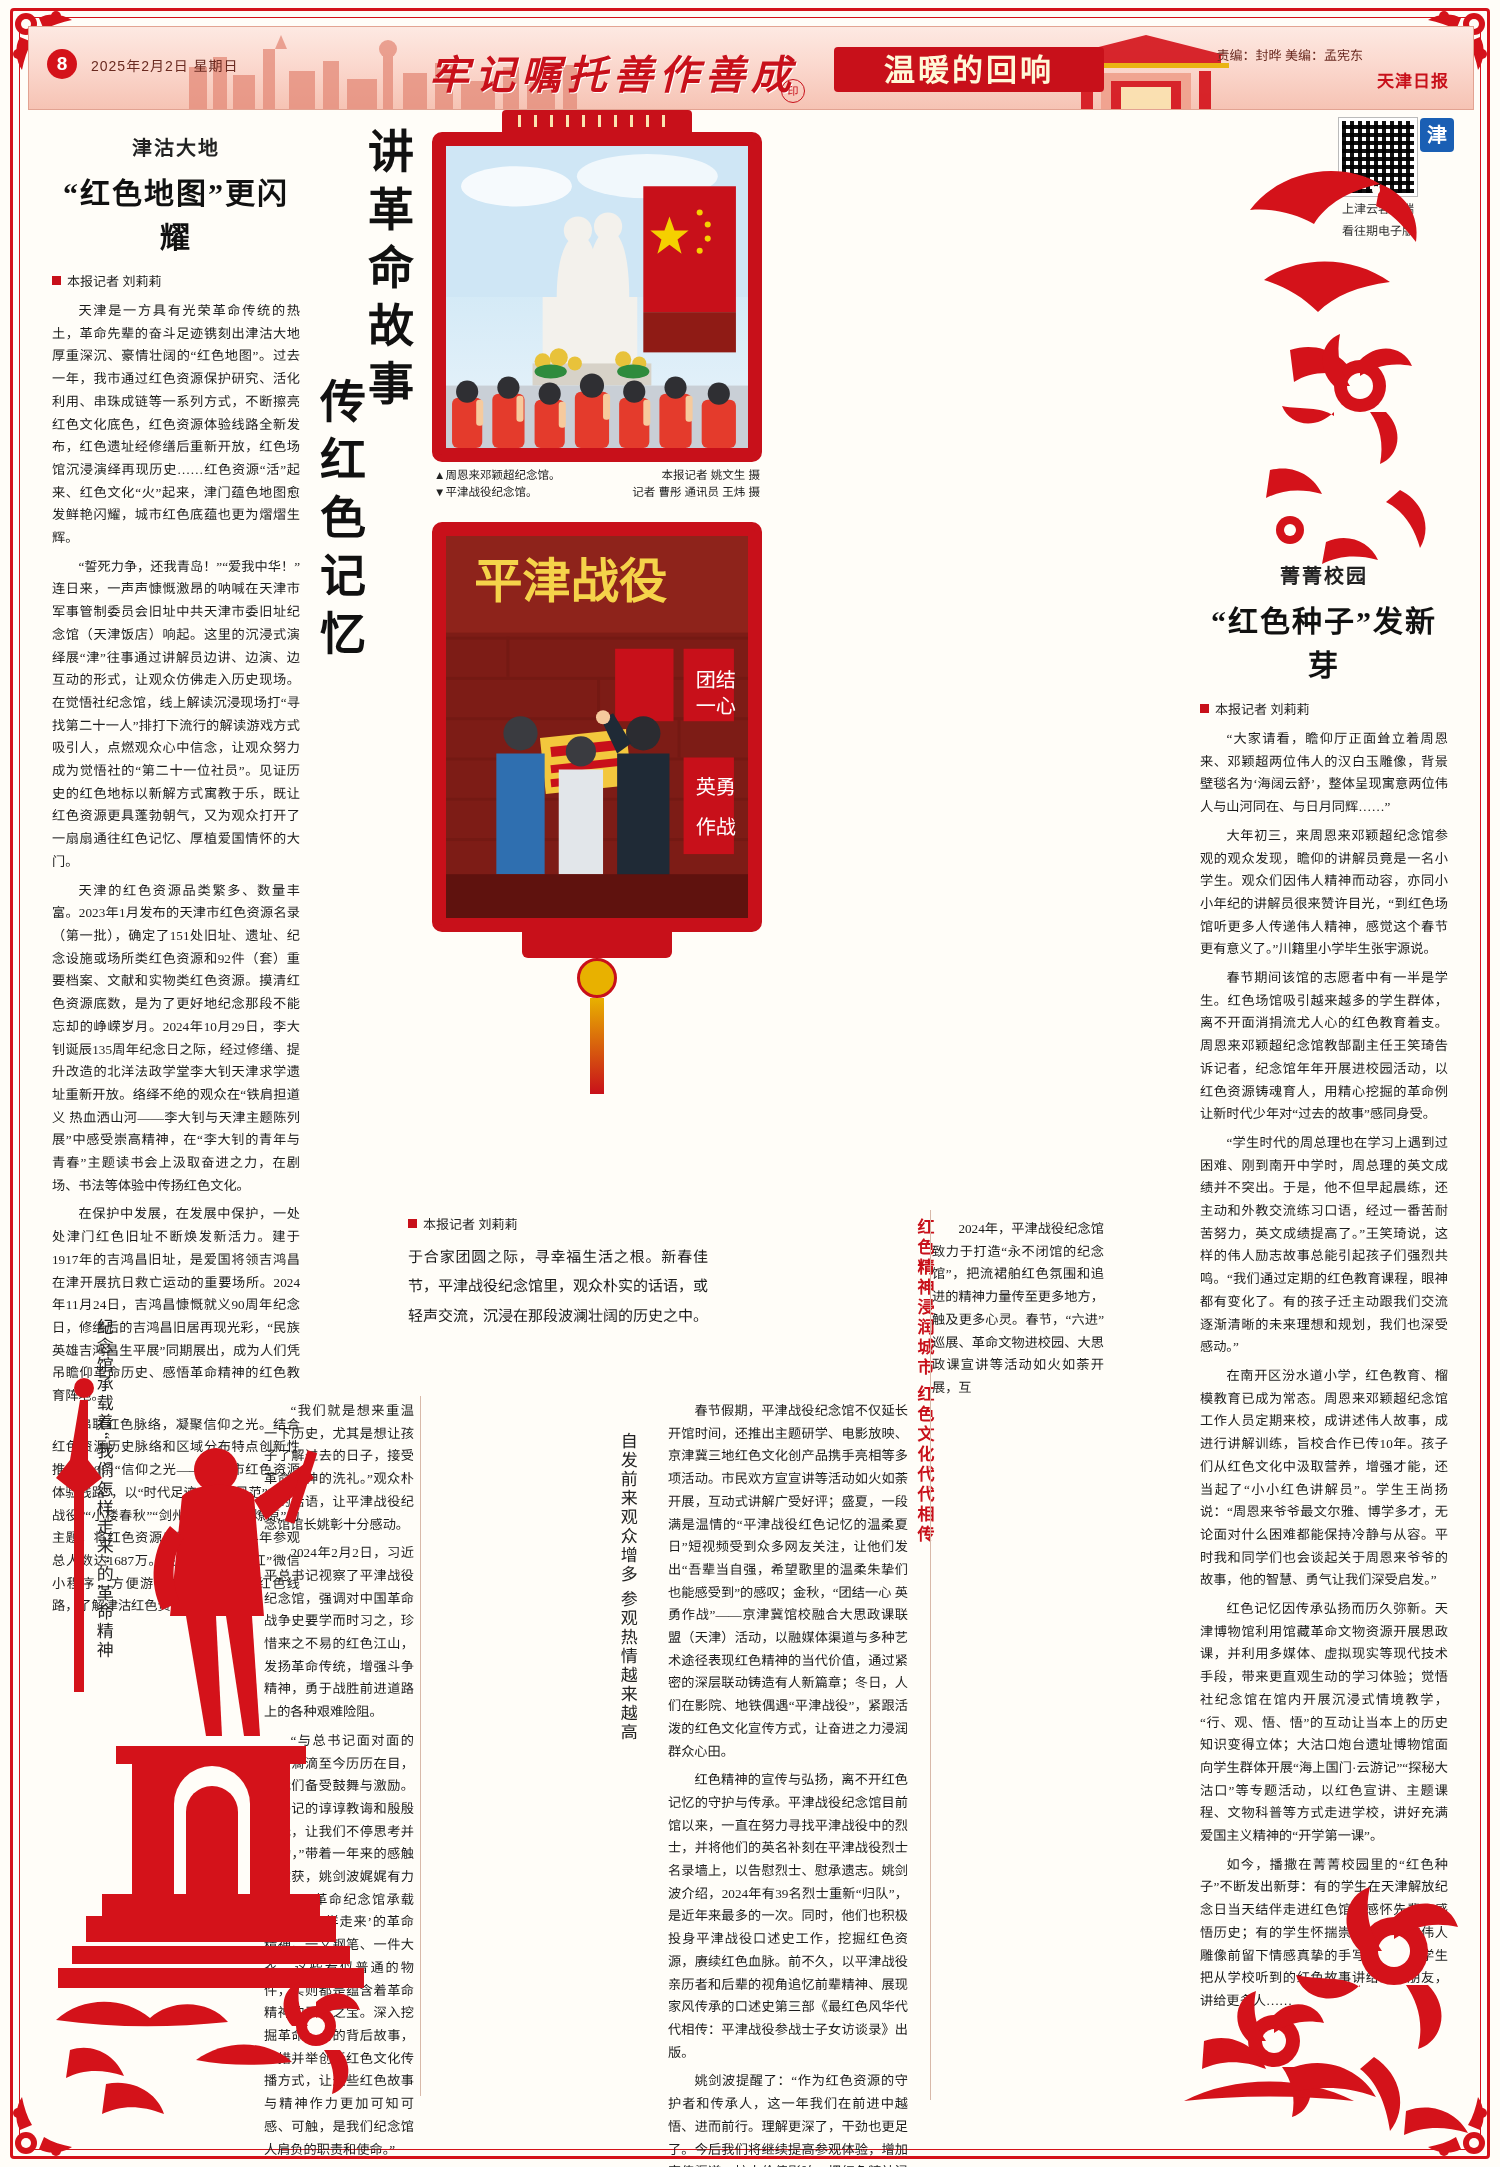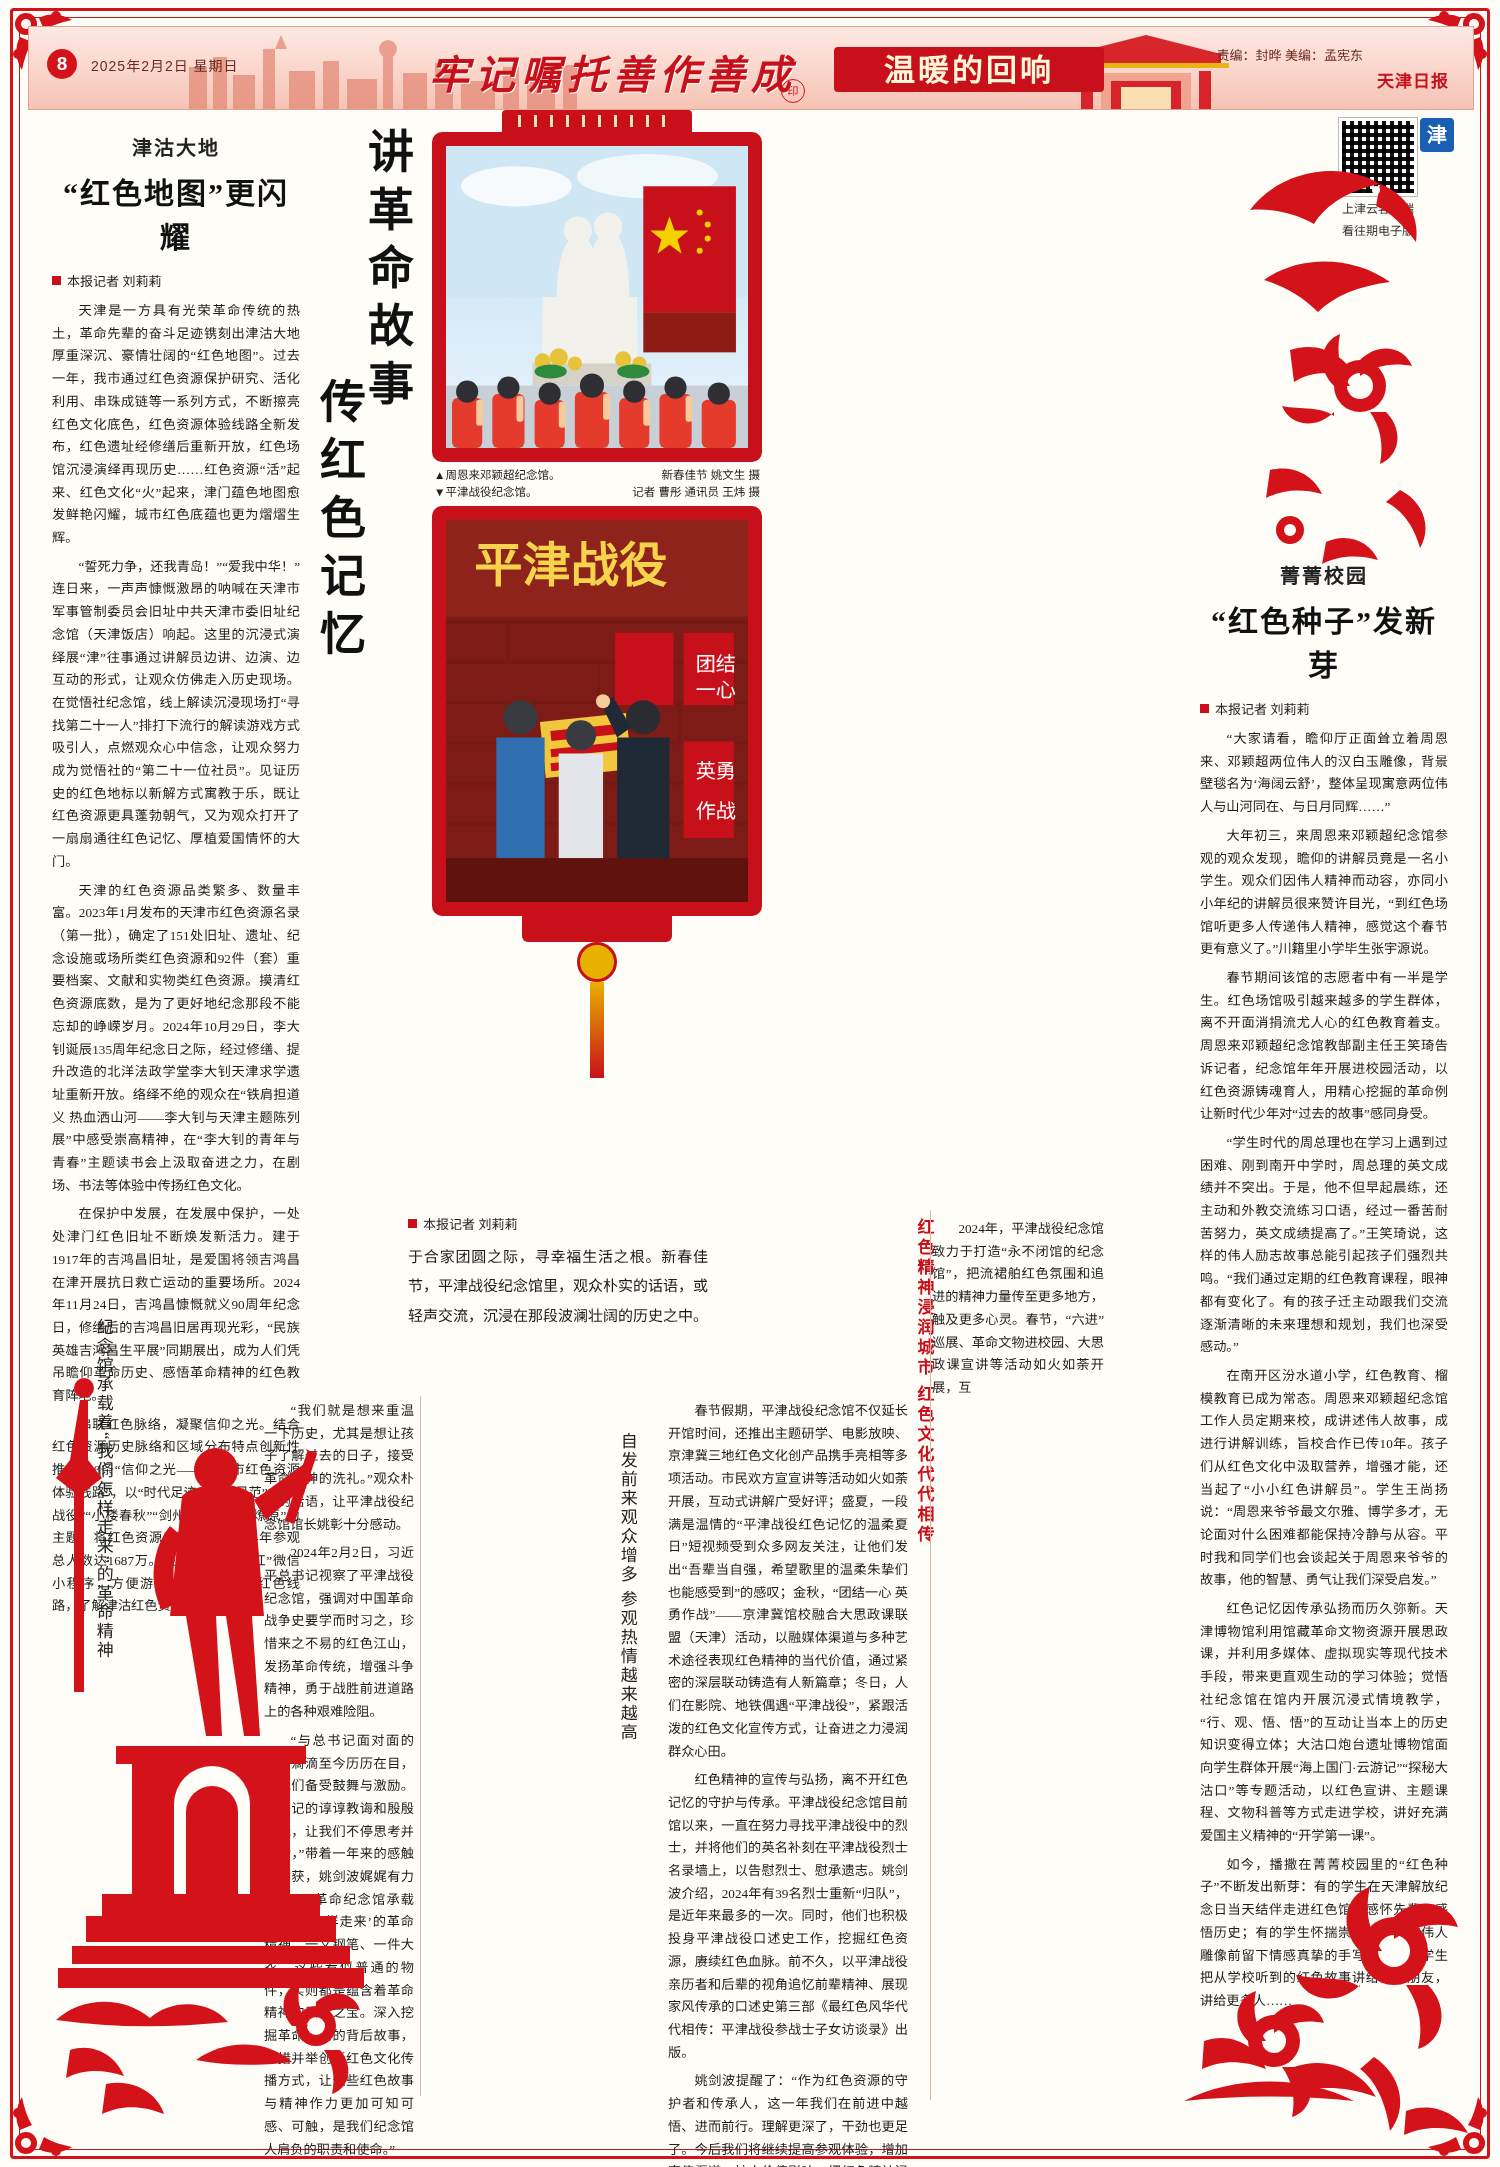--- a/index.html
+++ b/index.html
@@ -61,21 +61,21 @@
   .hl2{right:52px;top:250px !important;}
 
   
   .lantern{position:absolute;left:432px;top:110px;width:330px;}
   .lantern-top{width:190px;height:22px;margin:0 auto;background:#c8101a;border-radius:4px 4px 0 0;position:relative;}
   .lantern-top:after{content:"";position:absolute;left:16px;top:5px;width:158px;height:12px;
     background:repeating-linear-gradient(90deg,#fbe3b0 0 3px,#c8101a 3px 16px);}
   .frame{border:7px solid #c8101a;border-radius:10px;background:#c8101a;padding:7px;}
   .photo{width:100%;display:block;}
   .photo-cap{font-size:11.5px;color:#222;line-height:1.5;font-family:"Liberation Sans",sans-serif;}
-  .cap-row{display:flex;justify-content:space-between;align-items:center;margin:5px 2px 4px 2px;}
+  .cap-row{display:flex;justify-content:space-between;align-items:center;margin:5px 2px 20px 2px;}
   .lantern-bot{width:150px;height:26px;margin:0 auto;background:#c8101a;border-radius:0 0 6px 6px;}
   .tassel{width:14px;height:96px;margin:0 auto;background:linear-gradient(180deg,#e8b100,#c8101a);}
   .tassel-knot{width:34px;height:34px;margin:0 auto;border-radius:50%;background:#e8b100;border:3px solid #c8101a;}
 
   
   .col-right{position:absolute;right:52px;top:560px;width:248px;}
 
   
   .vquote{writing-mode:vertical-rl;font-size:17px;line-height:1.75;letter-spacing:2px;color:#222;}
   .vquote-red{writing-mode:vertical-rl;font-size:17px;line-height:1.8;letter-spacing:3px;color:#c8101a;font-weight:bold;}
@@ -319,21 +319,21 @@
         </g>
       </svg>
     </div>
 
     <div class="cap-row">
       <div>
         <div class="photo-cap">▲周恩来邓颖超纪念馆。</div>
         <div class="photo-cap">▼平津战役纪念馆。</div>
       </div>
       <div style="text-align:right">
-        <div class="photo-cap">新春佳节 姚文生 摄</div>
+        <div class="photo-cap">本报记者 姚文生 摄</div>
         <div class="photo-cap">记者 曹彤 通讯员 王炜 摄</div>
       </div>
     </div>
 
     <div class="frame">
       <svg class="photo" viewBox="0 0 300 380">
         <rect width="300" height="380" fill="#7d1c16"></rect>
         <rect x="0" y="0" width="300" height="96" fill="#8e231b"></rect>
         <text x="28" y="62" font-family="Liberation Serif, serif" font-size="48" fill="#f5d34a" font-weight="bold">平津战役</text>
 

